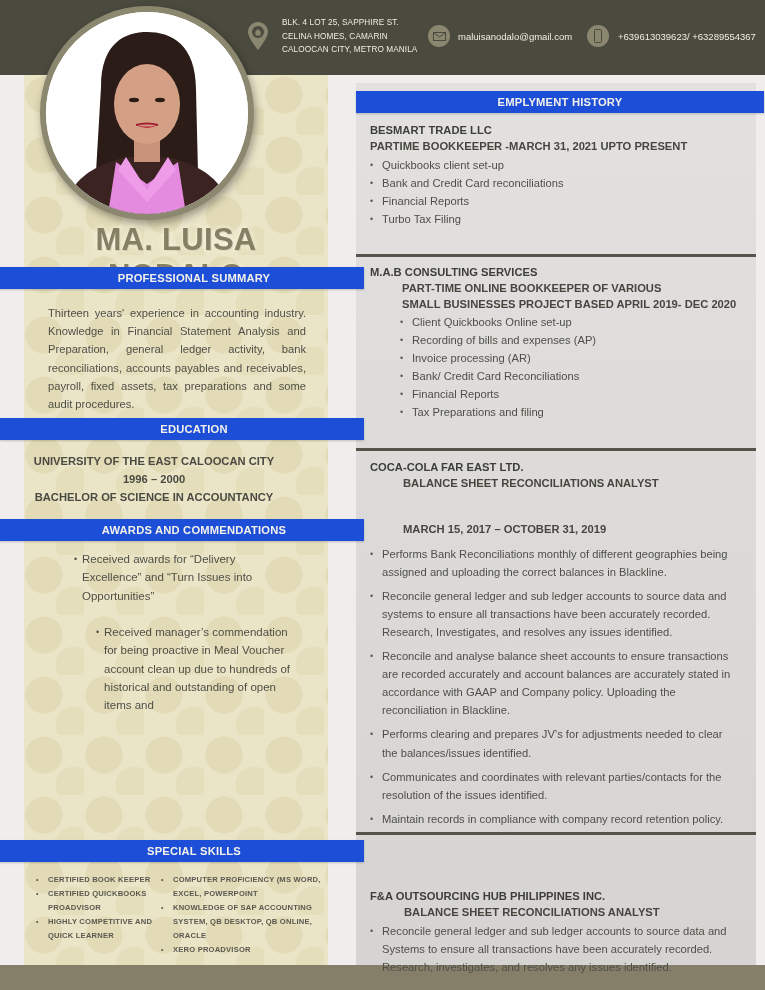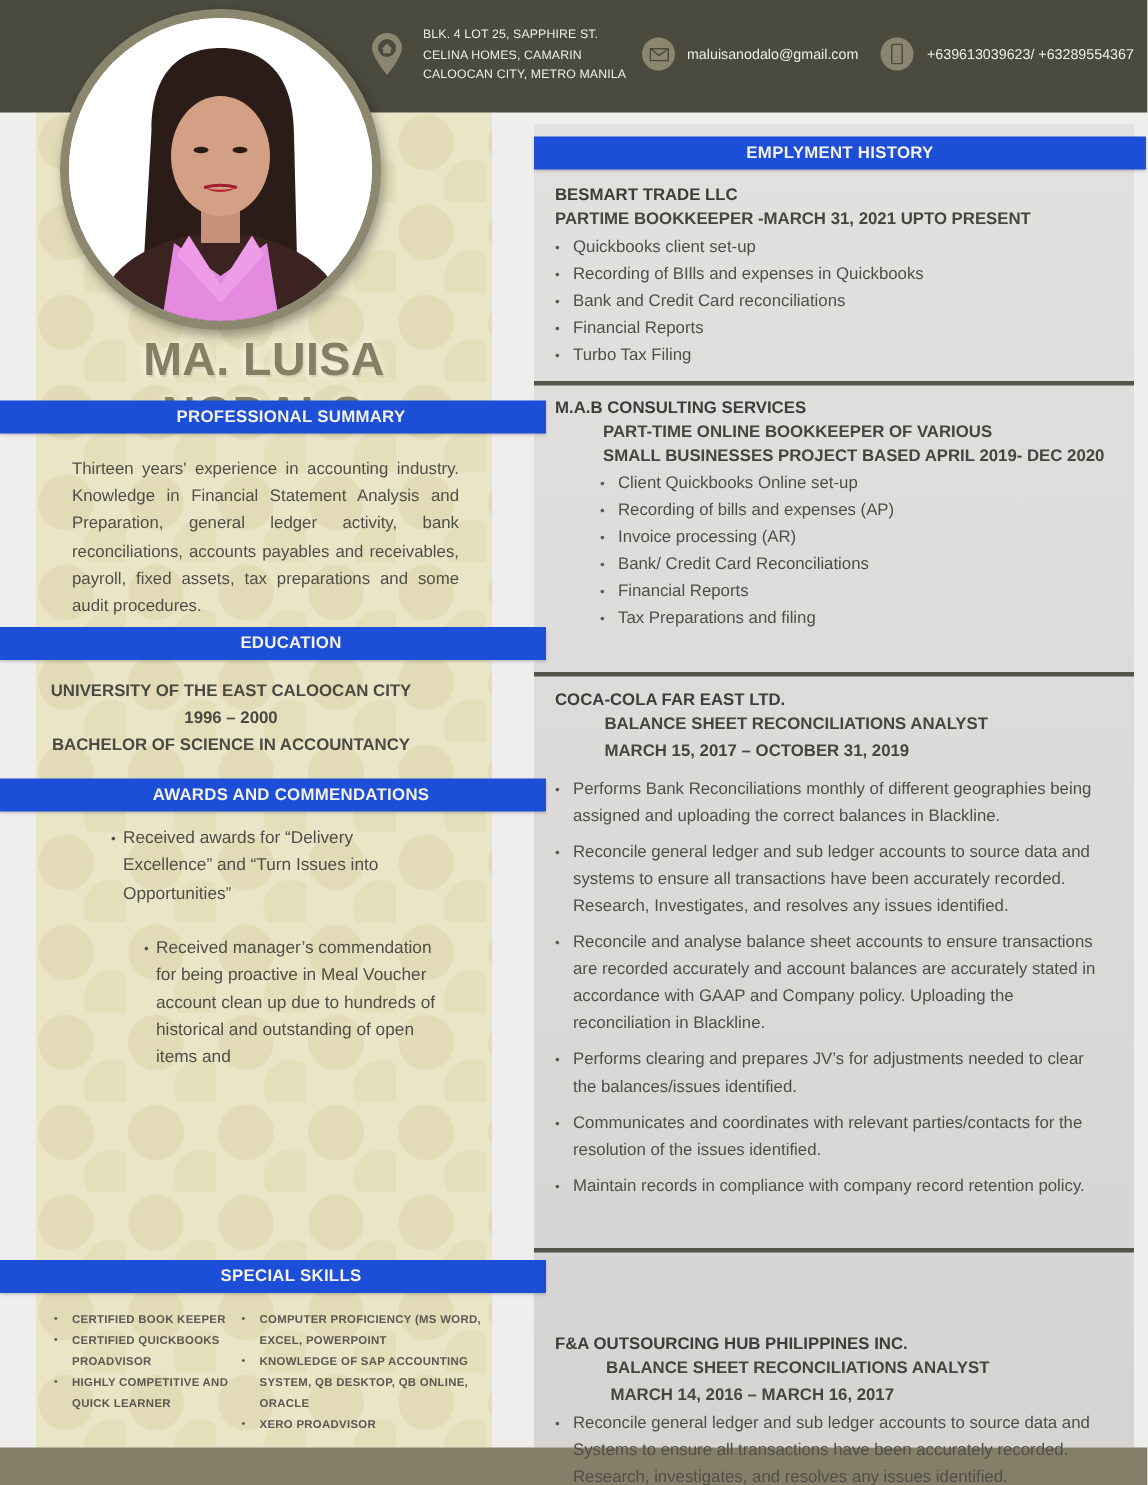--- a/index.html
+++ b/index.html
@@ -228,21 +228,20 @@
   <li>XERO PROADVISOR</li>
 </ul>
 
 <div class="bar bar-right">EMPLYMENT HISTORY</div>
 
 <div class="job" style="top:122px;">
   <div class="company">BESMART TRADE LLC</div>
   <div class="title">PARTIME BOOKKEEPER -MARCH 31, 2021 UPTO PRESENT</div>
   <ul>
     <li>Quickbooks client set-up</li>
-    <li>Recording of BIlls and expenses in Quickbooks</li>
     <li>Bank and Credit Card reconciliations</li>
     <li>Financial Reports</li>
     <li>Turbo Tax Filing</li>
   </ul>
 </div>
 <div class="sep" style="top:254px;"></div>
 
 <div class="job" style="top:264px;">
   <div class="company">M.A.B CONSULTING SERVICES</div>
   <div class="title" style="padding-left:32px;line-height:16px;">PART-TIME ONLINE BOOKKEEPER OF VARIOUS</div>
@@ -254,32 +253,31 @@
     <li>Bank/ Credit Card Reconciliations</li>
     <li>Financial Reports</li>
     <li>Tax Preparations and filing</li>
   </ul>
 </div>
 <div class="sep" style="top:448px;"></div>
 
 <div class="job" style="top:459px;">
   <div class="company">COCA-COLA FAR EAST LTD.</div>
   <div class="title" style="padding-left:33px;">BALANCE SHEET RECONCILIATIONS ANALYST</div>
-  <div class="title" style="padding-left:33px;margin-bottom:6px;">MARCH 15, 2017 – OCTOBER 31, 2019</div>
+  <div class="title" style="padding-left:33px;margin-bottom:6px;margin-top:28px;">MARCH 15, 2017 – OCTOBER 31, 2019</div>
   <ul class="bul-long" style="width:370px;">
     <li>Performs Bank Reconciliations monthly of different geographies being assigned and uploading the correct balances in Blackline.</li>
     <li>Reconcile general ledger and sub ledger accounts to source data and systems to ensure all transactions have been accurately recorded. Research, Investigates, and resolves any issues identified.</li>
     <li>Reconcile and analyse balance sheet accounts to  ensure transactions are recorded accurately and account balances are accurately stated in accordance  with GAAP and Company policy. Uploading the reconciliation in Blackline.</li>
     <li>Performs clearing and prepares JV’s for adjustments  needed to clear the balances/issues identified.</li>
     <li>Communicates and coordinates with relevant parties/contacts for the resolution of the issues identified.</li>
     <li>Maintain records in compliance with company record retention policy.</li>
   </ul>
 </div>
 <div class="sep" style="top:832px;"></div>
 
 <div class="job" style="top:888px;">
   <div class="company">F&amp;A OUTSOURCING HUB PHILIPPINES INC.</div>
   <div class="title" style="padding-left:34px;">BALANCE SHEET RECONCILIATIONS ANALYST</div>
-  <div class="title" style="padding-left:37px;">MARCH 14, 2016 – MARCH 16, 2017</div>
   <ul style="width:378px;">
     <li>Reconcile general ledger and sub ledger accounts to source data and Systems to ensure all transactions have been accurately recorded. Research, investigates, and resolves any issues identified.</li>
   </ul>
 </div>
 
 </body></html>

